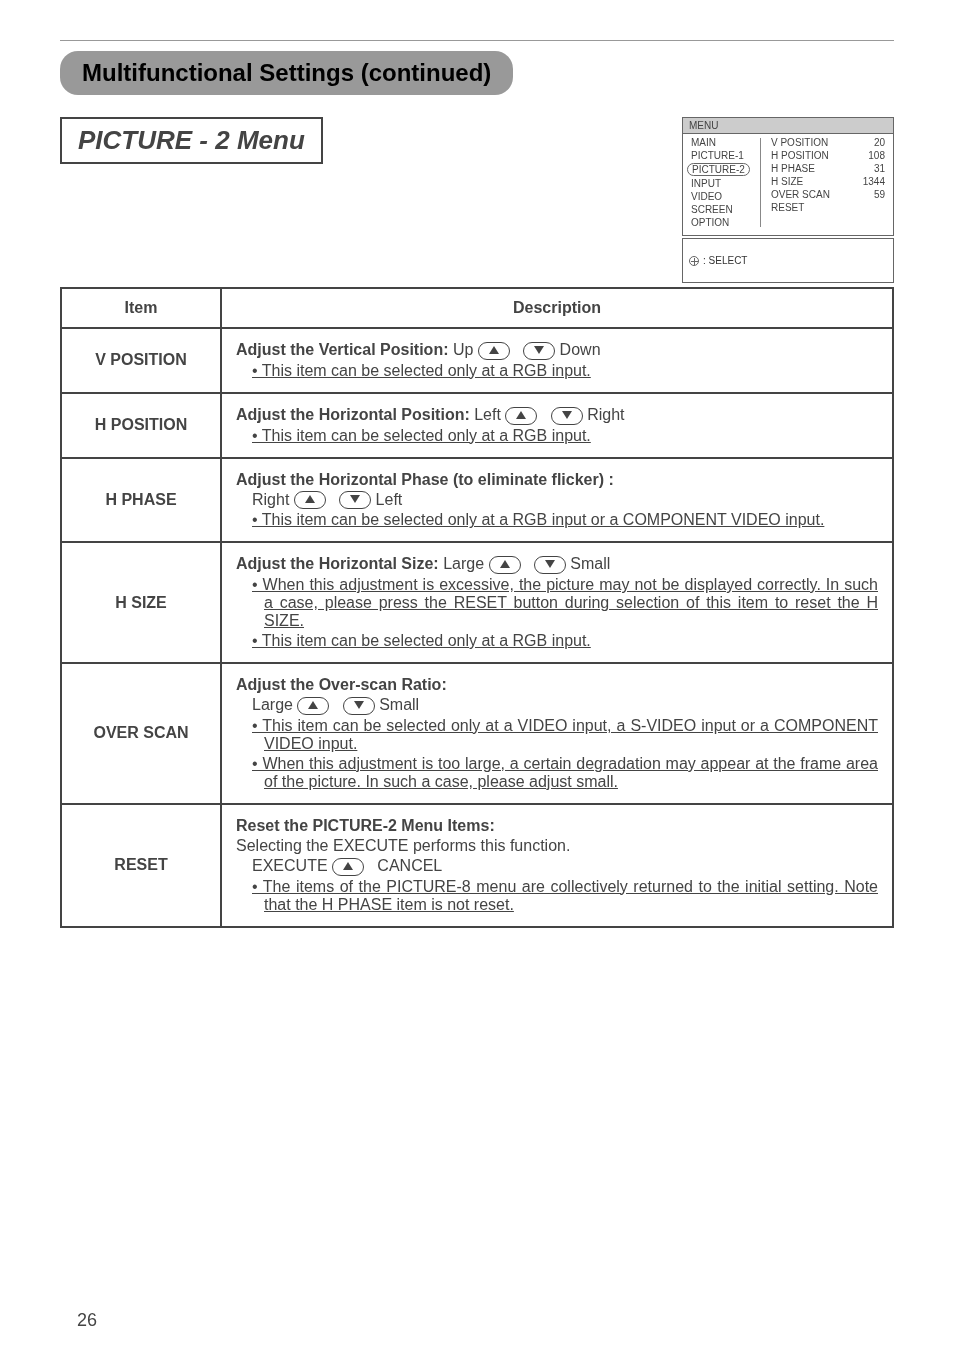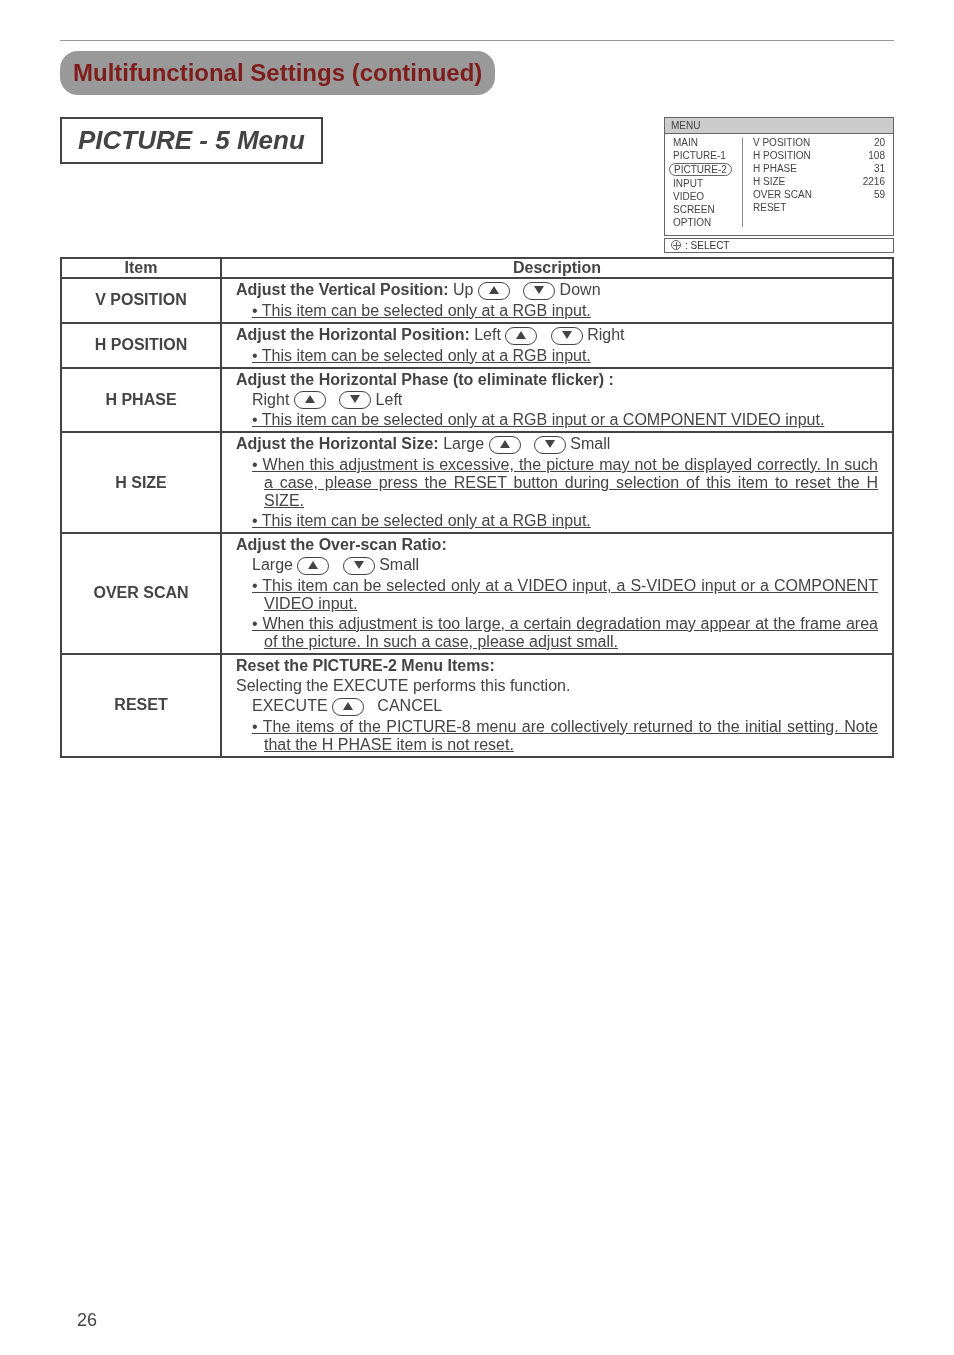--- a/index.html
+++ b/index.html
@@ -1,59 +1,59 @@
 <!DOCTYPE html>
 <html><head>
 <meta charset="utf-8">
 <style>
   * { box-sizing: border-box; margin: 0; padding: 0; }
   html, body { width: 954px; height: 1355px; background: #fff; font-family: Arial, Helvetica, sans-serif; color: #333; }
   .page { padding: 40px 60px 20px 60px; position: relative; height: 100%; }
   .hline { border-top: 1px solid #999; margin-bottom: 10px; }
-  .section-header { background: #999; color: #7f1d1d; font-weight: bold; font-size: 24px; padding: 8px 13px; border-radius: 18px; display: inline-block; margin-bottom: 22px; }
+  .section-header { background: #999; color: #000000; font-weight: bold; font-size: 24px; padding: 8px 22px; border-radius: 18px; display: inline-block; margin-bottom: 22px; }
   .subhead-row { display: flex; align-items: flex-start; justify-content: space-between; }
   .subhead-box { border: 2px solid #444; display: inline-block; padding: 6px 16px; font-style: italic; font-family: "Arial Black", Arial, sans-serif; font-weight: 900; font-size: 26px; color: #444; margin-bottom: 10px; }
   .intro { font-size: 17px; color: #555; line-height: 1.45; margin-bottom: 18px; max-width: 560px; }
-  .osd { border: 1px solid #666; width: 230px; font-size: 10px; color: #444; }
+  .osd { border: 1px solid #666; width: 212px; font-size: 10px; color: #444; }
   .osd-title { background: #ccc; border-bottom: 1px solid #666; padding: 2px 6px; font-size: 10px; }
   .osd-body { display: flex; padding: 2px 0 6px 0; }
   .osd-left { width: 78px; padding: 0 0 0 8px; position: relative; }
   .osd-left .sel { display:inline-block; border:1px solid #666; border-radius: 8px; padding: 0 4px; margin-left:-4px; }
   .osd-left div { padding: 1px 0; }
   .osd-left::after { content:""; position:absolute; right:0; top:2px; bottom:2px; width:1px; background:#888;}
   .osd-right { flex:1; padding: 0 8px 0 10px; }
   .osd-right .row { display:flex; justify-content: space-between; padding:1px 0;}
-  .osd-foot { border: 1px solid #666; padding:1px 6px; margin-top:2px; font-size:10px; display:flex; align-items:flex-start; gap:4px;}
+  .osd-foot { border: 1px solid #666; padding:16px 6px; margin-top:2px; font-size:10px; display:flex; align-items:flex-end; gap:4px;}
   .dpad { width:10px; height:10px; border:1px solid #666; border-radius:50%; position:relative; display:inline-block;}
   .dpad::before, .dpad::after { content:""; position:absolute; background:#666;}
   .dpad::before { left:4px; top:1px; width:1px; height:7px;}
   .dpad::after { top:4px; left:1px; height:1px; width:7px;}
 
   table.settings { border-collapse: collapse; width: 100%; margin-top: 4px; }
-  table.settings th, table.settings td { border: 2px solid #444; padding: 0 14px; vertical-align: top; font-size: 16px; color:#444;}
+  table.settings th, table.settings td { border: 2px solid #444; padding: 10px 14px; vertical-align: top; font-size: 16px; color:#444;}
   table.settings th { text-align:center; font-weight:bold; }
   table.settings td.item { text-align:center; font-weight:bold; vertical-align: middle; width: 160px; }
   .desc .lead { font-weight: bold; }
   .desc .row { margin: 2px 0; }
   .desc .sub { padding-left: 16px; text-indent: -12px; margin-left:12px; text-align: justify; text-decoration: underline;}
   .btn { display:inline-block; border: 1.5px solid #444; border-radius: 10px; padding: 0 10px; font-size: 12px; height:18px; line-height:14px; vertical-align: middle; position:relative; min-width:22px;}
   .btn .tri-up { width:0;height:0;border-left:5px solid transparent;border-right:5px solid transparent;border-bottom:8px solid #444; display:inline-block;}
   .btn .tri-down { width:0;height:0;border-left:5px solid transparent;border-right:5px solid transparent;border-top:8px solid #444; display:inline-block;}
   .page-num { position:absolute; bottom:24px; left:77px; font-size:18px; color:#444;}
 </style>
 </head>
 <body>
 
 <div class="page">
   <div class="hline"></div>
   <div class="section-header">Multifunctional Settings (continued)</div>
 
   <div class="subhead-row">
     <div>
-      <div class="subhead-box">PICTURE - 5 Menu</div>
+      <div class="subhead-box">PICTURE - 2 Menu</div>
     </div>
 
     <div>
       <div class="osd">
         <div class="osd-title">MENU</div>
         <div class="osd-body">
           <div class="osd-left" id="osd-left">
               <div>MAIN</div>
               <div>PICTURE-1</div>
               <div><span class="sel">PICTURE-2</span></div>
@@ -70,21 +70,21 @@
               <div class="row">
                 <span>H POSITION</span>
                 <span>108</span>
               </div>
               <div class="row">
                 <span>H PHASE</span>
                 <span>31</span>
               </div>
               <div class="row">
                 <span>H SIZE</span>
-                <span>2216</span>
+                <span>1344</span>
               </div>
               <div class="row">
                 <span>OVER SCAN</span>
                 <span>59</span>
               </div>
               <div class="row">
                 <span>RESET</span>
                 <span></span>
               </div>
             </div>

